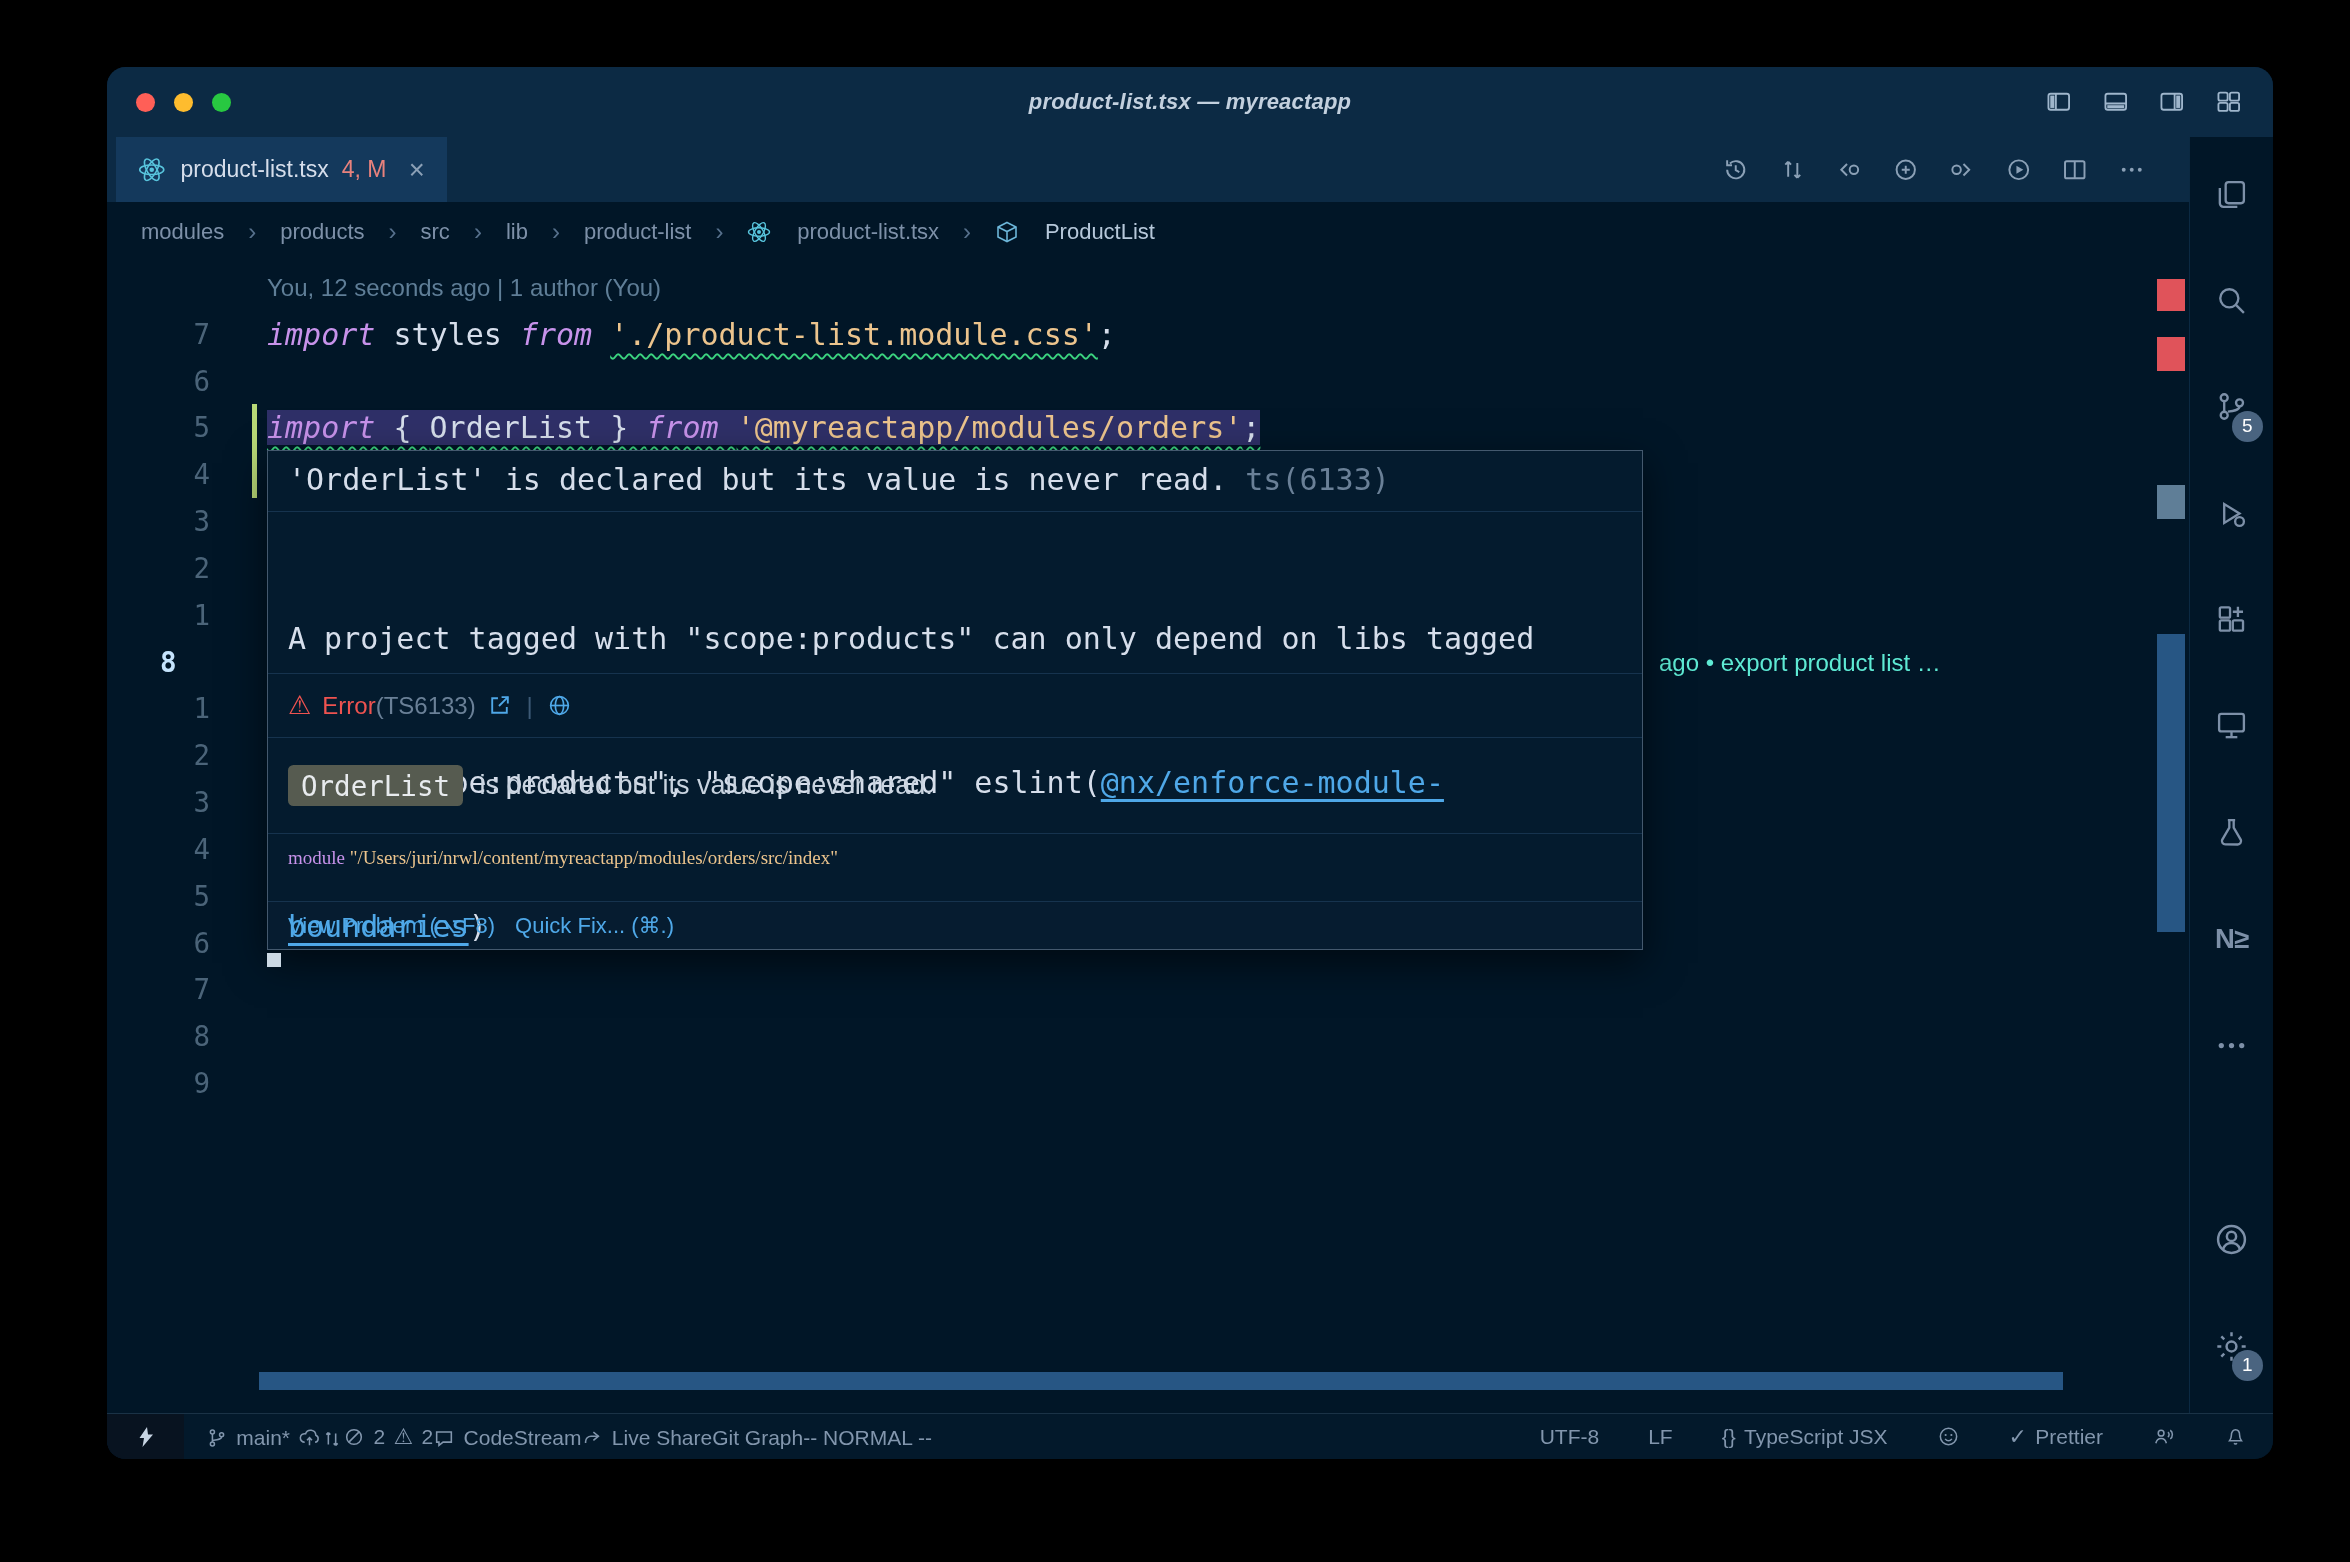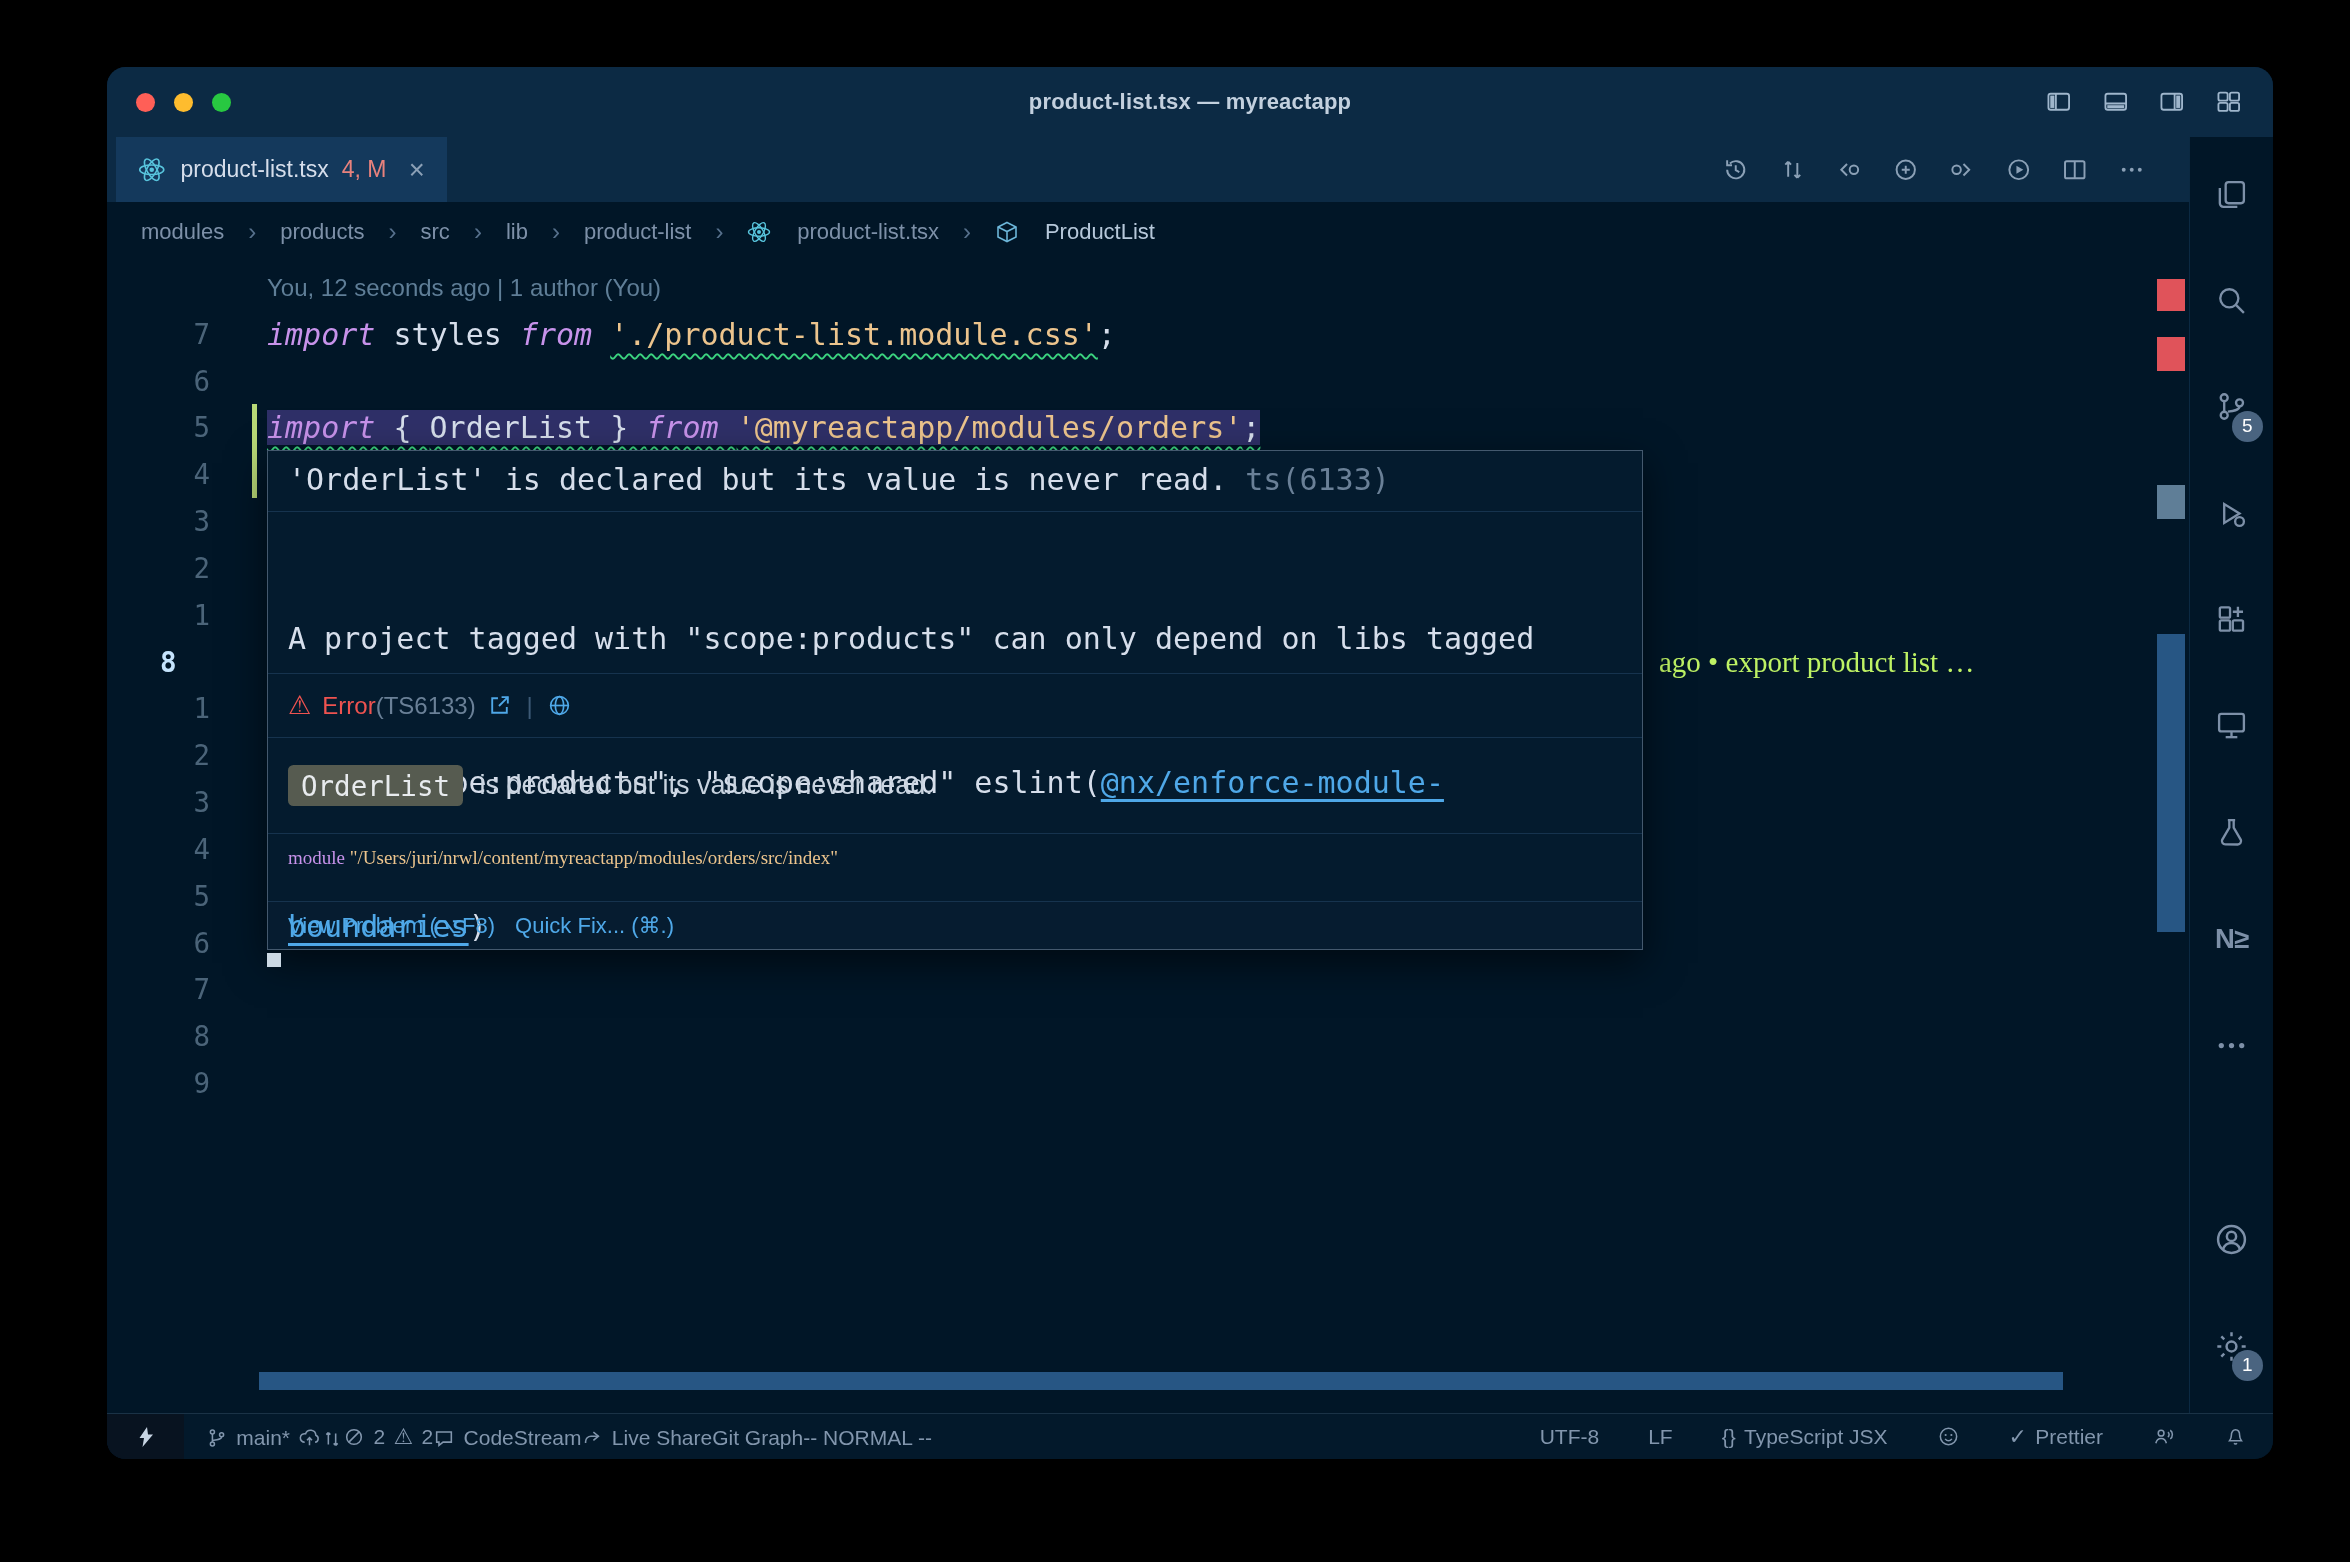--- a/index.html
+++ b/index.html
@@ -8,21 +8,21 @@
   .window { position:absolute; left:107px; top:67px; width:2166px; height:1392px;
             background:#011627; border-radius:18.4px; overflow:hidden;
             box-shadow:0 37px 110px rgba(0,0,0,.85); display:flex; flex-direction:column; }
 
   
   .titlebar { height:70px; background:#0c2a44; position:relative; flex:none; }
   .traffic { position:absolute; left:29px; top:0; height:100%; display:flex; gap:19px; align-items:center; }
   .light { width:19px; height:19px; border-radius:50%; border:none; }
   .light.red{ background:#ff5f57; } .light.yellow{ background:#febc2e; } .light.green{ background:#28c841; }
   .wtitle { position:absolute; left:0; right:0; top:0; height:100%; display:flex; align-items:center;
-            justify-content:center; color:#c3d0de; font-size:22px; font-weight:700; letter-spacing:0.2px; }
+            justify-content:center; color:#c3d0de; font-size:22px; font-weight:700; letter-spacing:0.2px;font-style:italic; }
   .layout-icons { position:absolute; right:31px; top:0; height:100%; display:flex; gap:29px; align-items:center; color:#9fb6cc; }
 
   
   .middle { flex:1; display:flex; min-height:0; }
   .main-col { width:2082px; display:flex; flex-direction:column; min-width:0; }
 
   .tabbar { height:65px; background:#0c2a44; display:flex; align-items:stretch; position:relative; flex:none; }
   .tab { margin-left:9.2px; padding:0 22px; background:#14395c; display:flex; align-items:center; gap:13px;
          color:#d6deeb; font-size:23px; cursor:default; }
   .tab .badge { color:#e8827d; }
@@ -42,22 +42,22 @@
   .gnum.active { text-align:left; padding-left:53px; color:#c5e4fd; font-weight:bold; }
   .gitbar { position:absolute; left:145px; width:4.6px; background:#b8d977; }
   .cline { position:absolute; left:160px; height:47px; line-height:47px; white-space:pre;
            font-family:"DejaVu Sans Mono", monospace; font-size:30px; color:#d6deeb; }
   .kw { color:#c792ea; font-style:italic; }
   .str { color:#ecc48d; }
   .squiggle { text-decoration:underline; text-decoration-style:wavy; text-decoration-color:#3bd47f;
               text-decoration-thickness:2.3px; text-underline-offset:8.3px; }
   .sel { background:rgba(113,85,196,.42); }
   .blame { position:absolute; left:160px; height:47px; line-height:47px; color:#5f7e97; font-size:24px; }
-  .blame-inline { position:absolute; height:47px; line-height:47px; color:#bef264;
-                  font-family:Liberation Serif, serif; font-size:29px; white-space:pre; }
+  .blame-inline { position:absolute; height:47px; line-height:47px; color:#5eead4;
+                  font-family:Liberation Sans, sans-serif; font-size:24px; white-space:pre; }
 
   
   .hover { position:absolute; left:160px; top:188px; width:1376px; background:#041b2e;
            border:0.9px solid #44596e; box-shadow:0 13px 37px rgba(0,0,0,.55); z-index:5; }
   .hv1 { height:61px; padding:11px 20px 0; font-family:"DejaVu Sans Mono", monospace; font-size:30px;
          color:#d6deeb; border-bottom:0.9px solid #16334e; white-space:pre; }
   .hv1 .src { color:#6a8097; }
   .hv2 { height:162px; padding:7.3px 20px 0; font-family:"DejaVu Sans Mono", monospace; font-size:30px;
          line-height:48px; color:#d6deeb; border-bottom:0.9px solid #16334e; white-space:pre; }
   .hlink { color:#4fa8e8; text-decoration:underline; text-underline-offset:5.5px; cursor:pointer; }

